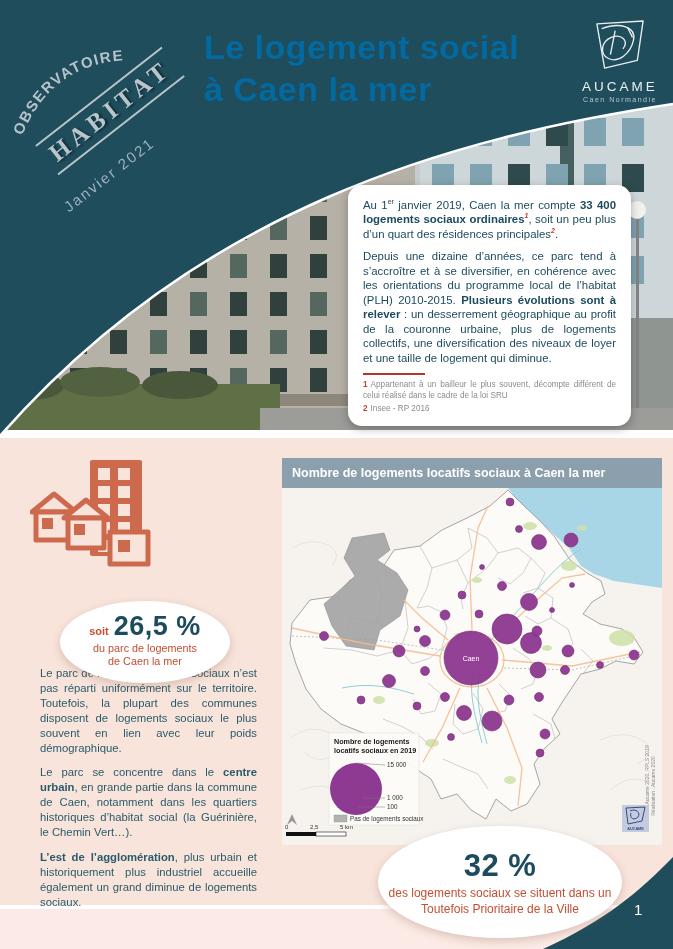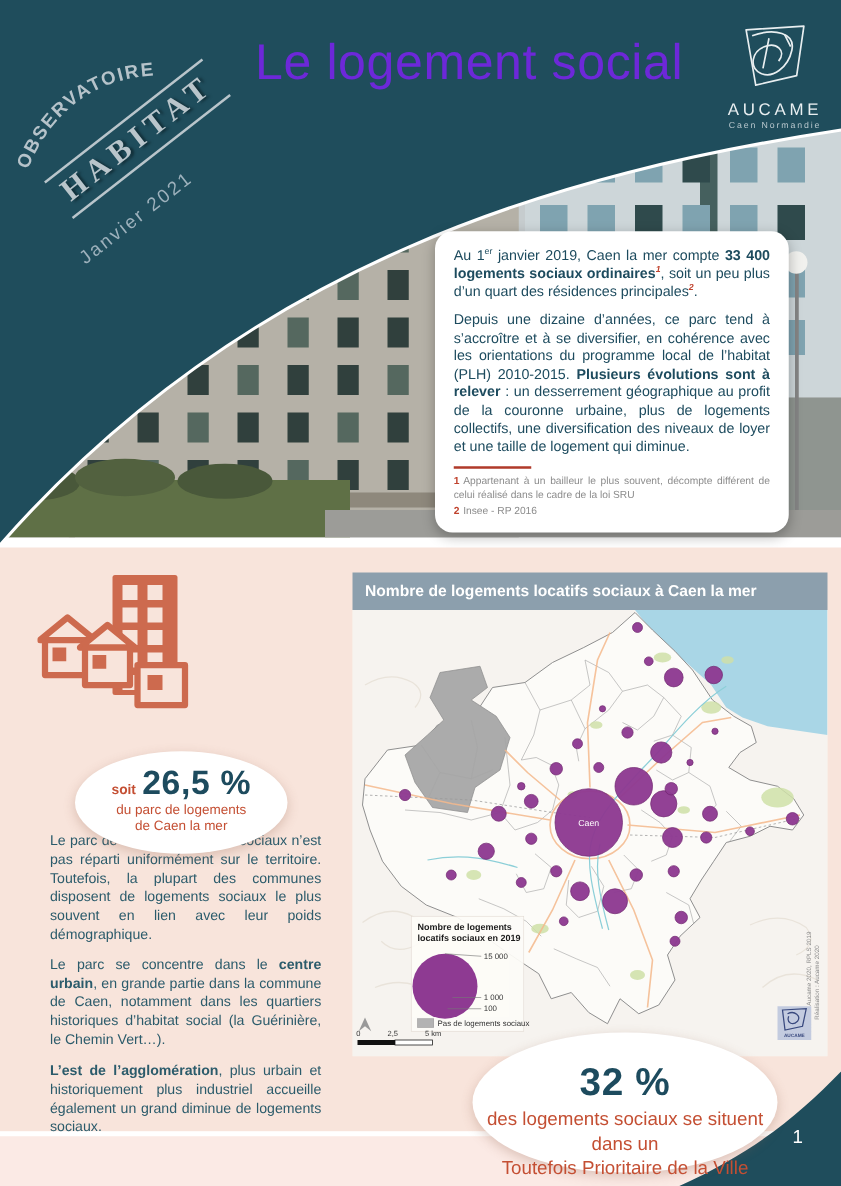--- a/index.html
+++ b/index.html
@@ -15,22 +15,22 @@
 
   .habitat-stamp{position:absolute;left:30px;top:92px;width:160px;
     transform:rotate(-38deg);transform-origin:center;
     font-family:"Liberation Serif",serif;font-weight:700;font-size:25px;letter-spacing:5px;
     color:#b9c5cb;text-align:center;padding:3px 0;
     border-top:2px solid #b9c5cb;border-bottom:2px solid #b9c5cb;
     text-shadow:2px 2px 2px rgba(8,24,30,.55);}
   .issue-date{position:absolute;left:44px;top:166px;width:130px;text-align:center;
     transform:rotate(-38deg);font-size:15px;letter-spacing:2px;color:#9db1bc;}
 
-  .page-title{position:absolute;left:204px;top:26px;margin:0;color:#6d28d9;
-    font-size:40px;font-weight:400;line-height:1.24;letter-spacing:.5px;}
+  .page-title{position:absolute;left:204px;top:26px;margin:0;color:#0369a1;
+    font-size:34px;font-weight:700;line-height:1.24;letter-spacing:.5px;}
 
   .aucame-logo{position:absolute;left:568px;top:20px;width:104px;text-align:center;color:#e9eff1;}
   .aucame-logo .lname{font-size:13.5px;letter-spacing:3px;margin-top:3px;}
   .aucame-logo .lsub{font-size:7px;letter-spacing:1.5px;color:#b9c8ce;margin-top:2px;}
 
   
   .intro-card{position:absolute;left:348px;top:185px;width:283px;box-sizing:border-box;
     background:#ffffff;border-radius:14px;padding:13px 15px 10px 15px;
     box-shadow:0 3px 10px rgba(0,0,0,.28);}
   .intro-card p{margin:0 0 8px 0;font-size:11.4px;line-height:1.27;color:#1d4b5e;
@@ -57,21 +57,21 @@
   .bubble1{left:130px;top:479px;width:152px;height:98px;}
   .bubble1 .val{font-size:27px;margin-top:17px;}
   .bubble1 .cap{font-size:10.8px;margin-top:1px;}
   .bubble2{left:60px;top:601px;width:170px;height:82px;z-index:6;}
   .bubble2 .row{margin-top:10px;}
   .bubble2 .pre{color:#c44f33;font-size:11px;font-weight:600;margin-right:5px;}
   .bubble2 .val{font-size:27px;}
   .bubble2 .cap{font-size:10.8px;margin-top:0;}
   .bubble3{left:378px;top:826px;width:244px;height:112px;z-index:6;}
   .bubble3 .val{font-size:31px;margin-top:22px;}
-  .bubble3 .cap{font-size:15px;line-height:1.3;margin-top:2px;}
+  .bubble3 .cap{font-size:12px;line-height:1.3;margin-top:2px;}
 
   
   .map-block{position:absolute;left:258px;top:458px;width:380px;z-index:1;padding-left:24px;}
   .map-title{height:30px;background:#8c9fad;color:#ffffff;font-weight:700;font-size:12.5px;
     line-height:30px;padding-left:10px;box-sizing:border-box;}
   .map-canvas{display:block;background:#f6f3ef;}
   #circles-layer circle{fill:#8e3a92;stroke:#70266f;stroke-width:.6;opacity:.96;}
 
   
   .body-col{position:absolute;left:40px;top:666px;width:217px;color:#2b5b6b;}
@@ -187,21 +187,21 @@
   </svg>
 
   <svg class="obs-arc" viewBox="0 0 200 160">
     <path id="obsArc" d="M 14 100 Q 50 12 152 26" fill="none"></path>
     <text><textPath href="#obsArc">OBSERVATOIRE</textPath></text>
   </svg>
 
   <div class="habitat-stamp">HABITAT</div>
   <div class="issue-date">Janvier 2021</div>
 
-  <h1 class="page-title"><span>Le logement social</span><br></h1>
+  <h1 class="page-title"><span>Le logement social</span><br><span>à Caen la mer</span></h1>
 
   <div class="aucame-logo">
     <svg width="58" height="52" viewBox="0 0 60 54">
       <g fill="none" stroke="#e8eef0" stroke-width="1.4" stroke-linejoin="round">
         <path d="M6,4 L54,1 L48,42 L14,50 Z"></path>
         <path d="M11,9 C30,2 47,7 44,21 C41,35 28,45 18,40 C8,35 11,22 21,18 C31,14 40,21 33,30"></path>
         <path d="M25,11 L20,36 M38,8 L43,18"></path>
       </g>
     </svg>
     <div class="lname">AUCAME</div>

